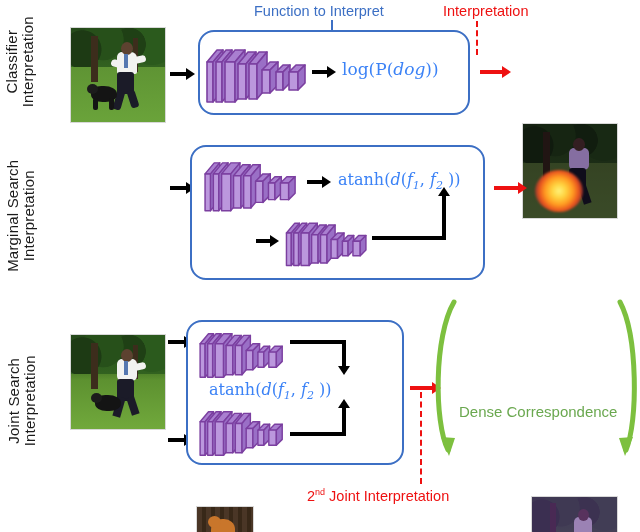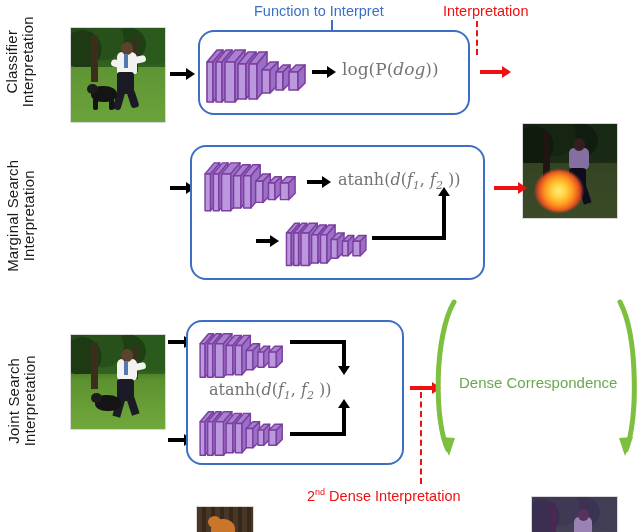--- a/index.html
+++ b/index.html
@@ -38,20 +38,21 @@
   }
   .hdr-red{
     color:#ee1111;
     font-size:14.5px;
     white-space:nowrap;
   }
   .hdr-green{
     color:#6aa84f;
     font-size:15px;
     white-space:nowrap;
+    margin-top:29px;
   }
   .hdr-red-b{
     color:#ee1111;
     font-size:14.5px;
     white-space:nowrap;
   }
   .hdr-red-b sup{font-size:9px;vertical-align:super;}
 
   
   .fnbox{
@@ -140,21 +141,21 @@
     width:0;border-left:2.5px dashed #ee1111;
   }
   .dash-v-blue{
     width:0;border-left:2px dashed #3c6fc4;
   }
 
   
   .formula{
     font-family:"DejaVu Serif", serif;
     font-size:17px;
-    color:#737373;
+    color:#3b82f6;
     white-space:nowrap;
   }
   .formula .it{font-style:italic;}
   .formula .sub{font-size:11px;vertical-align:sub;font-style:italic;}
   .formula-sm{font-size:16px;}
 </style>
 </head>
 <body>
 
 <div id="figure">
@@ -526,21 +527,21 @@
   <div class="abs formula formula-sm" style="left:209px;top:380px;">
     <span>atanh</span><span>(</span><span class="it">d</span><span>(</span><span class="it">f</span><span class="sub">1</span><span>, </span><span class="it">f</span><span class="sub">2</span><span> ))</span>
   </div>
 
   <div class="abs red-line" style="left:410px;top:386px;width:22px;height:4px;"></div>
   <div class="abs arrow-head-red" style="left:432px;top:382px;"></div>
 
   <div class="abs dash-v" style="left:420px;top:392px;height:92px;"></div>
 
   <div class="abs hdr-red-b" style="left:307px;top:487px;">
-    <span>2</span><sup>nd</sup><span> Dense Interpretation</span>
+    <span>2</span><sup>nd</sup><span> Joint Interpretation</span>
   </div>
 
   <div class="abs hdr-green" style="left:459px;top:374px;">Dense Correspondence</div>
 
   <svg class="abs" style="left:432px;top:296px;" width="28" height="172" viewBox="0 0 28 172">
     <path d="M22,6 C2,40 2,126 16,154" fill="none" stroke="#7dc03f" stroke-width="5" stroke-linecap="round"></path>
     <path d="M9,141 L17,160 L23,142 Z" fill="#7dc03f"></path>
   </svg>
 
   <svg class="abs" style="left:616px;top:296px;" width="26" height="172" viewBox="0 0 26 172">

